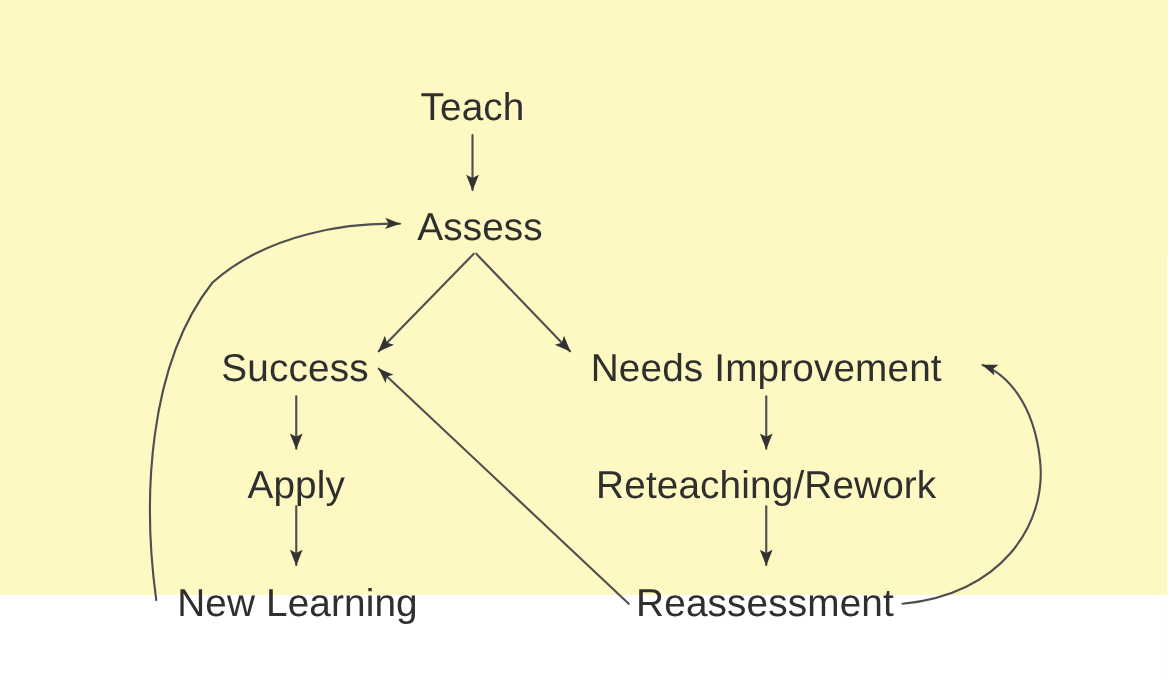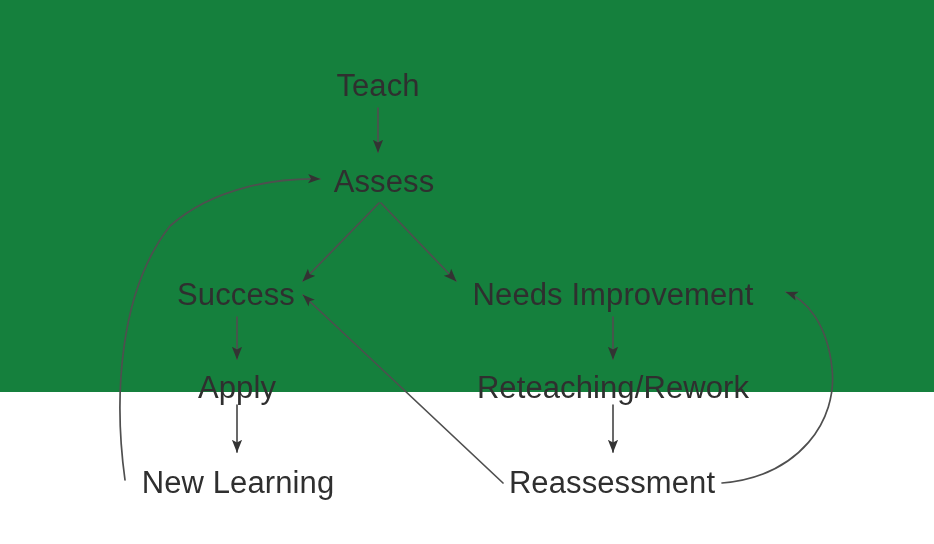--- a/index.html
+++ b/index.html
@@ -9,22 +9,22 @@
   }
   body {
     width: 934px;
     height: 544px;
     font-family: "Liberation Sans", sans-serif;
     overflow: hidden;
   }
   #diagram-root {
     position: relative;
     width: 934px;
-    height: 392px;
-    background: #15803d;
+    height: 476px;
+    background: #fef9c3;
   }
   svg#flow-svg {
     position: absolute;
     top: 0;
     left: 0;
     width: 934px;
     height: 544px;
     display: block;
   }
   .node-label {

